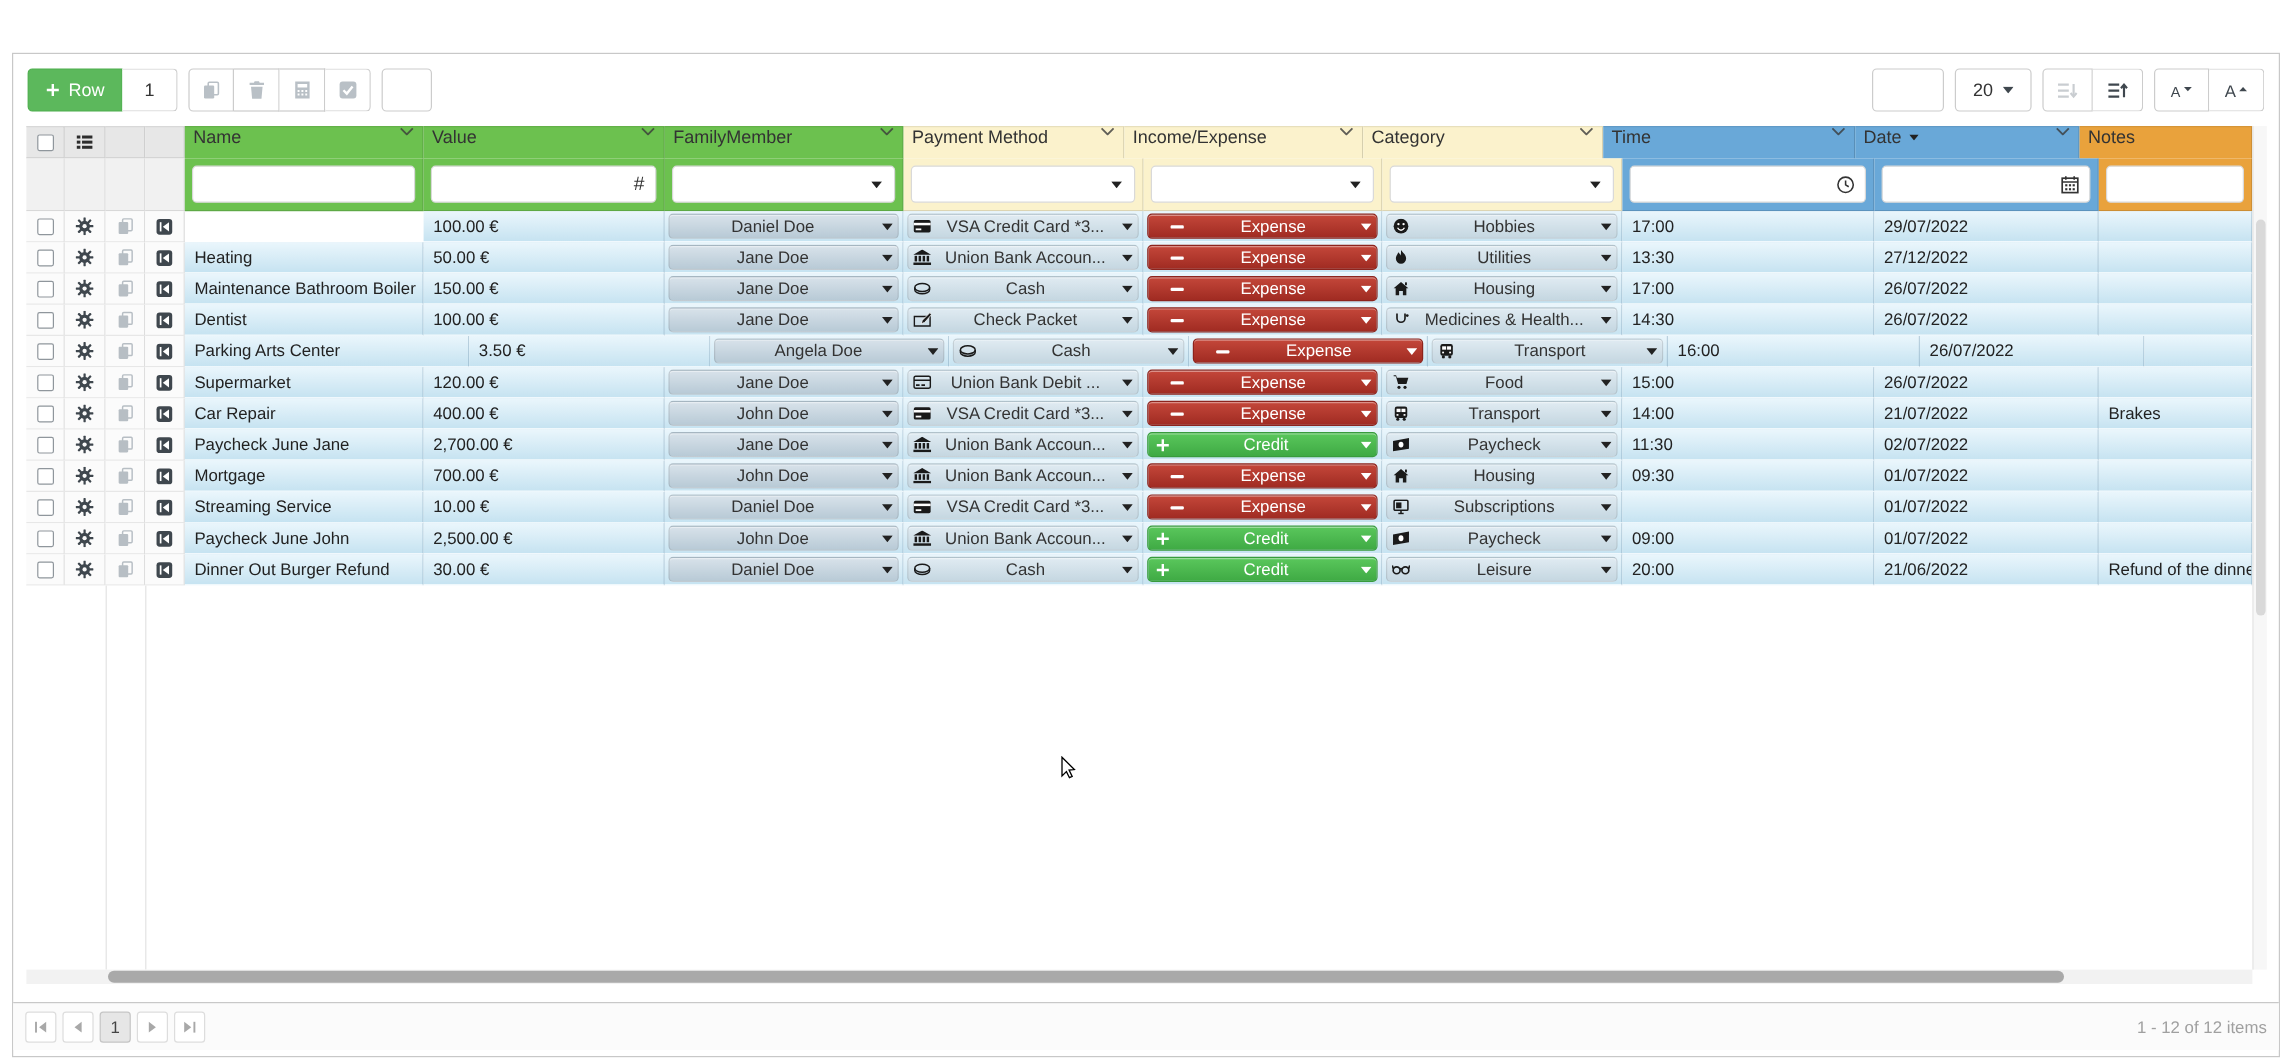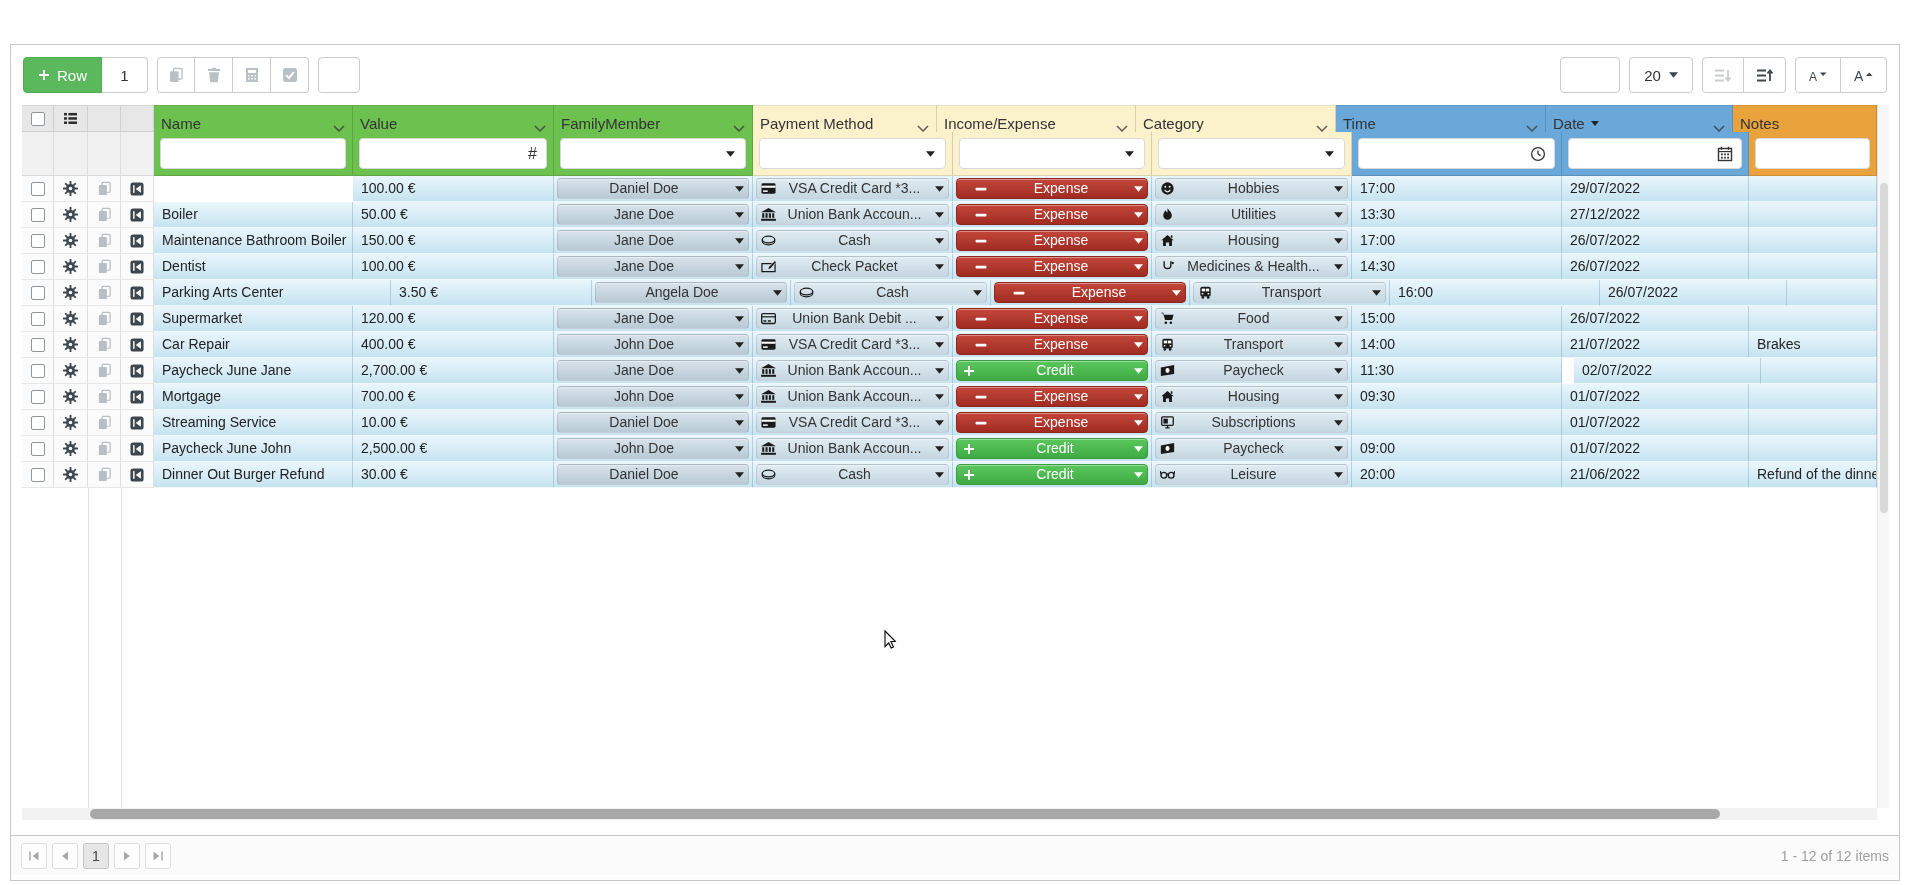--- a/index.html
+++ b/index.html
@@ -68,21 +68,21 @@
            border-bottom:1px solid #e7e7e7; display:flex; align-items:center;
            justify-content:center; flex:none; }
   .ghead { background:#e7e7e7; border-right:1px solid #cfcfcf;
            border-bottom:1px solid #cfcfcf; border-top:1px solid #d8d8d8; }
   .gfilt { background:#f1f1f1; border-right:1px solid #dedede;
            border-bottom:1px solid #d8d8d8; }
 
   .cb { width:14px; height:14px; background:#fff; border:1px solid #8f969c;
         border-radius:2px; display:inline-block; cursor:pointer; }
 
-  .hcell { flex:none; display:flex; align-items:flex-end; padding:0 7px;
+  .hcell { flex:none; display:flex; align-items:flex-start; padding:0 7px;
            font-size:15px; color:#333; border-right:1px solid rgba(0,0,0,.14);
            border-top:1px solid rgba(0,0,0,.08); cursor:pointer;
            white-space:nowrap; overflow:hidden; }
   .hlabelwrap { display:flex; align-items:center; gap:6px; flex:1; min-width:0; overflow:hidden;}
   .chev { color:#3a3a3a; opacity:.8; margin-left:4px; }
   .chev svg { width:12px; height:7px; }
   .sorticon { color:#222; }
   .sorticon svg { width:8px; height:5px; }
 
   .g-green  { background:var(--green,#6CC14F); }
@@ -617,21 +617,21 @@
               </div>
               <div class="gcell" style="width: 33px;">
                 <span class="icon" style="color: rgb(63, 71, 78);">
                   <svg viewBox="0 0 16 16" style="width: 14px; height: 14px;">
                     <rect x="0.5" y="0.5" width="15" height="15" rx="3" fill="currentColor"></rect>
                     <rect x="3.6" y="3.6" width="1.6" height="8.8" fill="#fff"></rect>
                     <path d="M12.4 3.6L6.5 8l5.9 4.4z" fill="#fff"></path>
                   </svg>
                 </span>
               </div>
-              <div class="dcell" style="width: 199px;">Boiler</div>
+              <div class="dcell" style="width: 199px;">Heating</div>
               <div class="dcell" style="width: 201px;">50.00 €</div>
               <div class="dcell pillcell" style="width: 199px;">
                 <div class="pill pill-gray">
                   <span class="pilltext">Jane Doe</span>
                   <span class="icon pcaret">
                     <svg viewBox="0 0 8 5">
                       <path d="M0 0h8L4 5z" fill="currentColor"></path>
                     </svg>
                   </span>
                 </div>
@@ -1309,21 +1309,21 @@
                   </span>
                   <span class="pilltext">Paycheck</span>
                   <span class="icon pcaret">
                     <svg viewBox="0 0 8 5">
                       <path d="M0 0h8L4 5z" fill="currentColor"></path>
                     </svg>
                   </span>
                 </div>
               </div>
               <div class="dcell" style="width: 210px;">11:30</div>
-              <div class="dcell" style="width: 187px; margin-left: 12px;">02/07/2022</div>
+              <div class="dcell" style="width: 187px;">02/07/2022</div>
               <div class="dcell" style="flex: 1 1 0%; min-width: 0px;"></div>
             </div>
             <div class="grow">
               <div class="gcell" style="width: 32px;">
                 <span class="cb"></span>
               </div>
               <div class="gcell" style="width: 34px;">
                 <span class="icon" style="color: rgb(63, 71, 78);">
                   <svg viewBox="0 0 16 16" fill="currentColor" style="width: 15px; height: 15px;">
                     <g>

